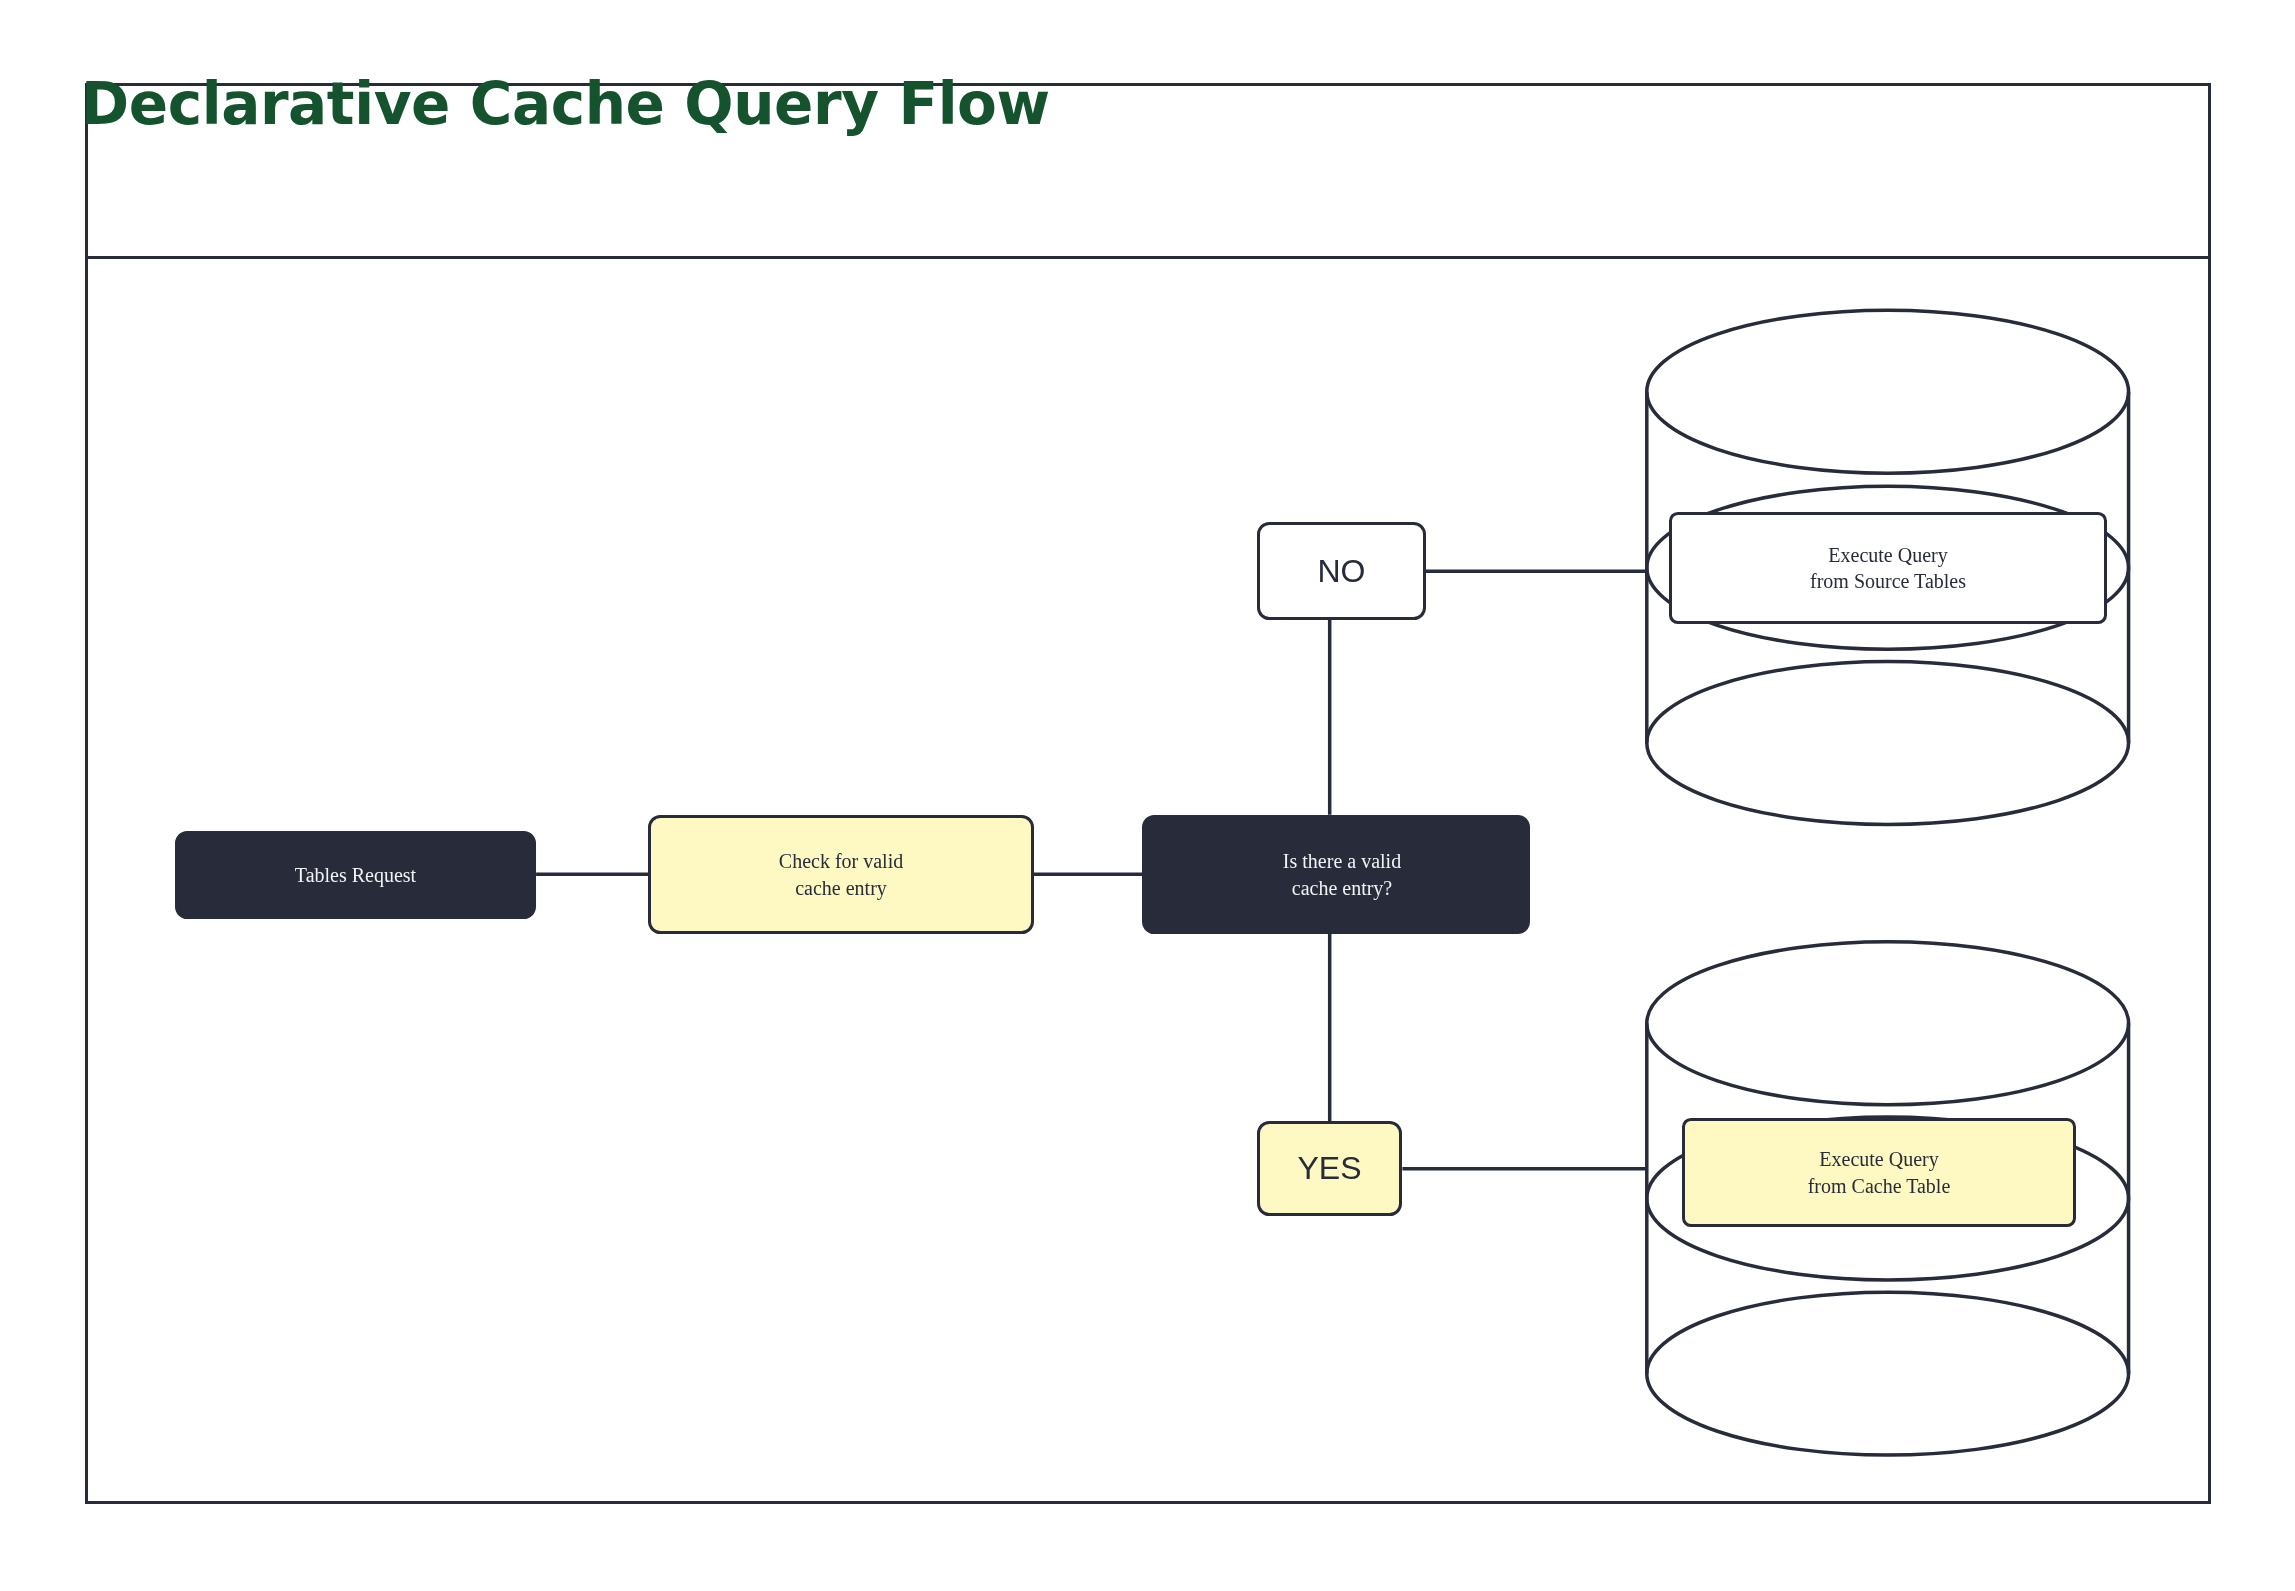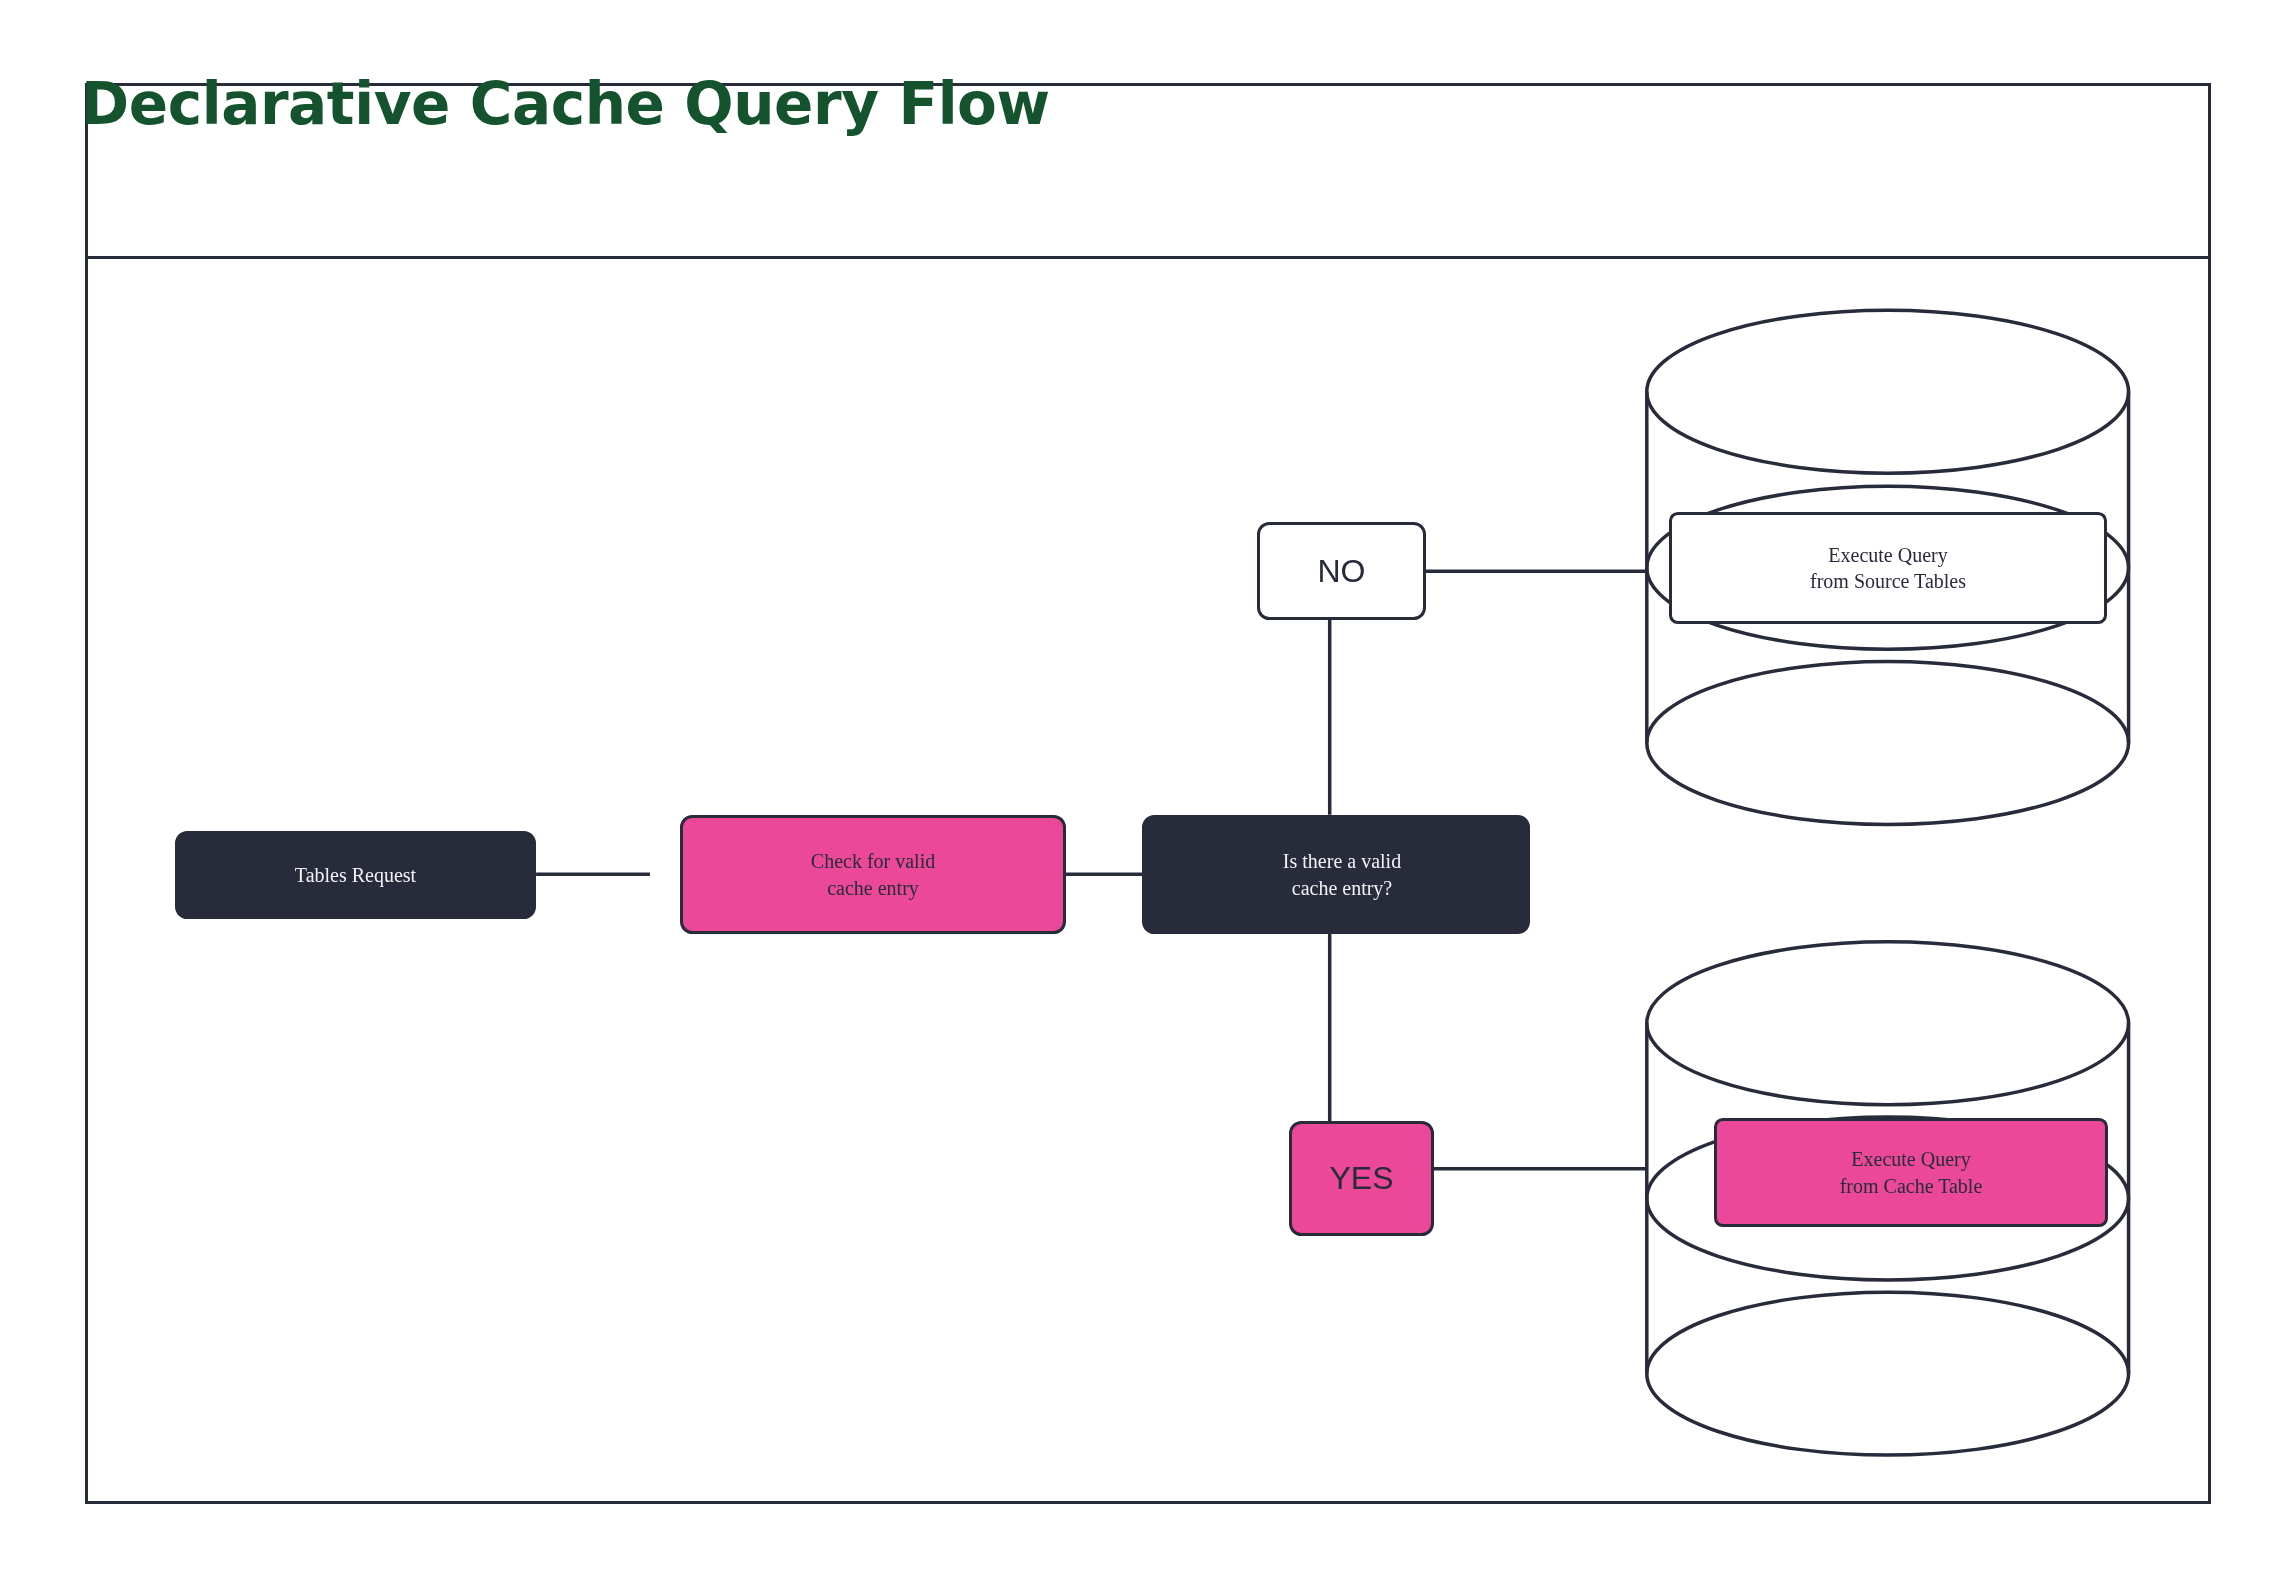--- a/index.html
+++ b/index.html
@@ -80,39 +80,38 @@
     line-height: 1.32;
     white-space: pre-line;
     border-radius: 12.3px;
   }
   .node.dark {
     background: #272B3A;
     color: #F2F3F5;
     border: 3.5px solid #272B3A;
   }
   .node.green {
-    background: #ec4899;
+    background: #fef9c3;
     color: #272B3A;
     border: 3.5px solid #272B3A;
-    margin-left: 32px;
   }
   .node.white {
     background: #FFFFFF;
     color: #272B3A;
     border: 3.5px solid #272B3A;
   }
 
   
   #node-query-request { left: 175px;  top: 831px;  width: 361px;  height: 88px; }
   #node-check-cache   { left: 648px;  top: 815px;  width: 386px;  height: 119px; }
   #node-decision      { left: 1142px; top: 815px;  width: 388px;  height: 119px; padding-left: 12px; }
 
   #label-no  { left: 1257px; top: 522px;  width: 169px; height: 98px;
                font-family: "Liberation Sans", sans-serif; font-size: 32px; }
-  #label-yes { left: 1257px; top: 1121px; width: 145px; height: 115px;
+  #label-yes { left: 1257px; top: 1121px; width: 145px; height: 95px;
                font-family: "Liberation Sans", sans-serif; font-size: 32px; }
 
   #node-exec-source { left: 1669px; top: 512px;  width: 438px; height: 112px; border-radius: 8.8px; }
   #node-exec-cache  { left: 1682px; top: 1118px; width: 394px; height: 109px; border-radius: 8.8px; }
 </style>
 </head>
 <body>
 
 <div id="frame">
   <div id="title-bar"></div>

